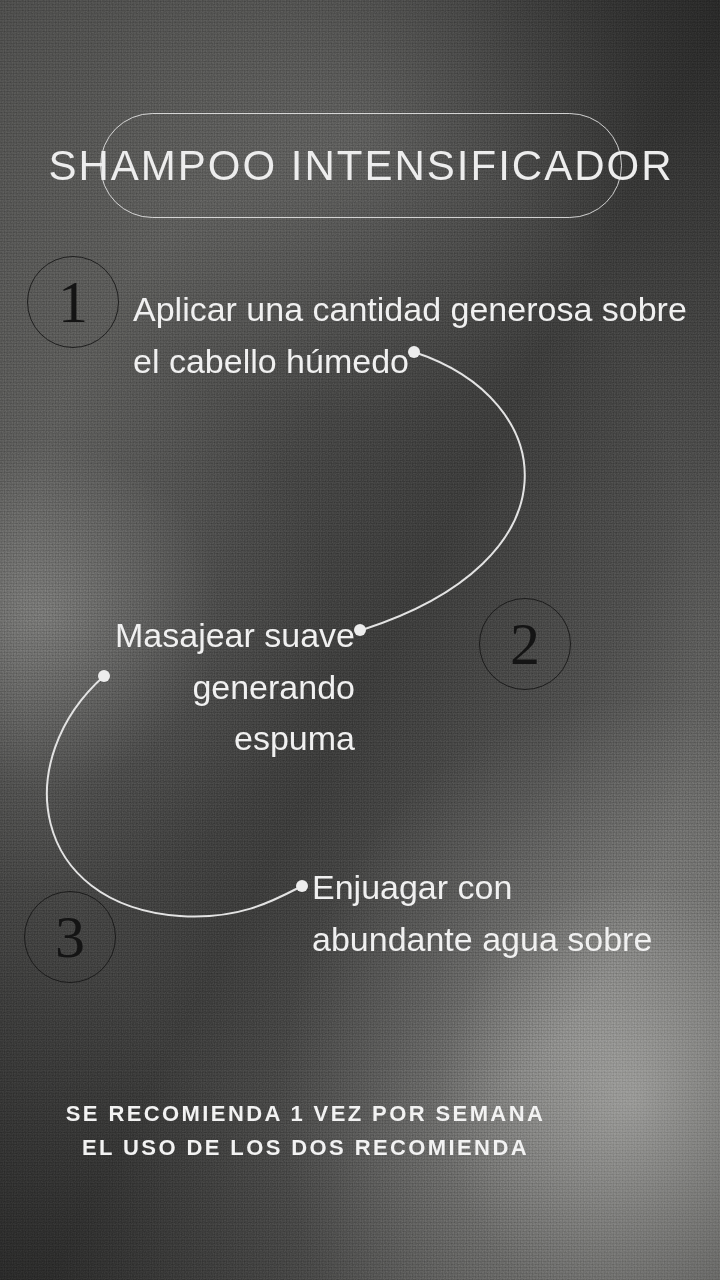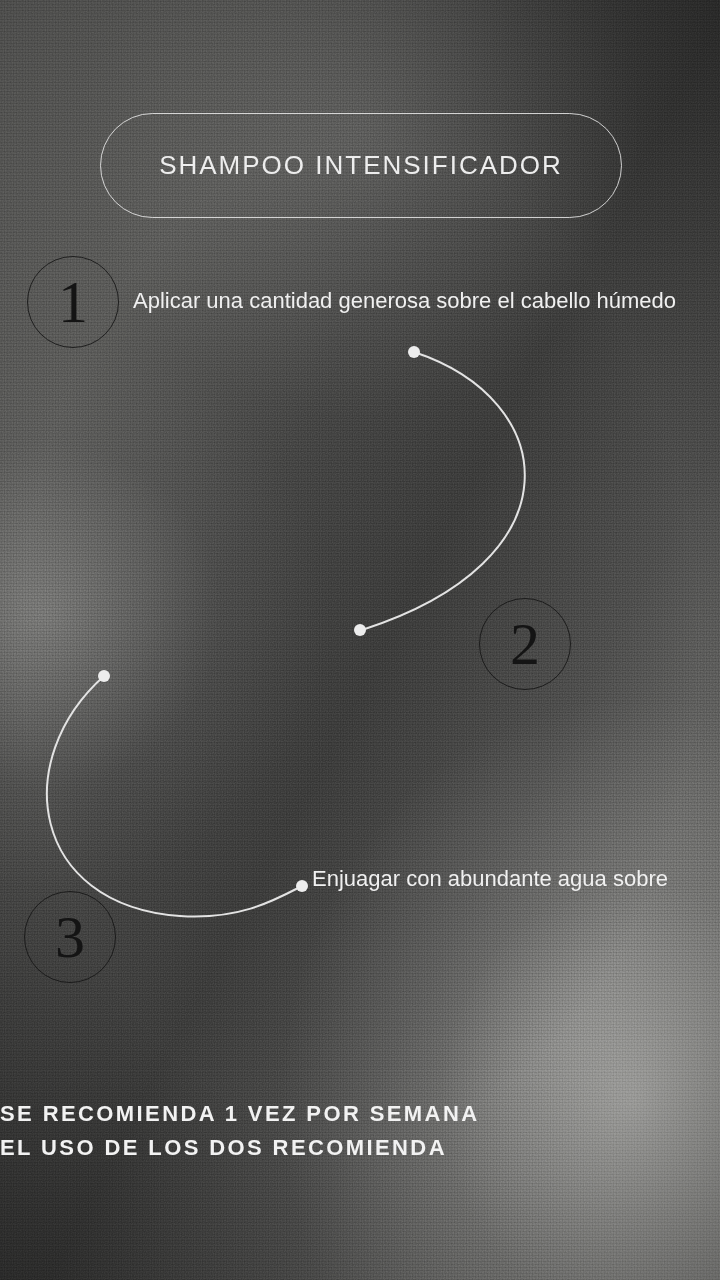--- a/index.html
+++ b/index.html
@@ -69,21 +69,21 @@
     border: 1.5px solid rgba(240,240,240,0.82);
     border-radius: 53px;
     box-sizing: border-box;
     display: flex;
     align-items: center;
     justify-content: center;
     z-index: 5;
   }
   #title-text {
     color: #ededed;
-    font-size: 26px;
+    font-size: 42px;
     letter-spacing: 2.0px;
     font-weight: 400;
     white-space: nowrap;
   }
 
   
   .step-circle {
     position: absolute;
     border-radius: 50%;
     border: 1.6px solid rgba(20,20,20,0.85);
@@ -96,21 +96,21 @@
     box-sizing: border-box;
   }
   #circle-1 { left: 27px;  top: 256px; width: 92px; height: 92px; font-size: 60px; }
   #circle-2 { left: 479px; top: 598px; width: 92px; height: 92px; font-size: 60px; }
   #circle-3 { left: 24px;  top: 891px; width: 92px; height: 92px; font-size: 60px; }
 
   
   .step-text {
     position: absolute;
     color: #f0f0f0;
-    font-size: 22px;
+    font-size: 34px;
     line-height: 1.52;
     z-index: 6;
   }
   #step-1-text { left: 133px; top: 284px; width: 580px; text-align: left; }
   #step-2-text { left: 80px;  top: 610px; width: 275px; text-align: right; }
   #step-3-text { left: 312px; top: 862px; width: 360px; text-align: left; }
 
   
   #connectors {
     position: absolute;
@@ -118,20 +118,21 @@
     width: 720px; height: 1280px;
     z-index: 4;
   }
 
   
   #footer {
     position: absolute;
     left: 0;
     top: 1097px;
     width: 611px;
+    text-align: center;
     z-index: 6;
   }
   .footer-line {
     color: #f2f2f2;
     font-size: 22px;
     font-weight: bold;
     letter-spacing: 2.4px;
     line-height: 1.55;
   }
 </style>
@@ -161,20 +162,21 @@
   </div>
 
   <div class="step-circle" id="circle-1">
     <span>1</span>
   </div>
   <div class="step-text" id="step-1-text">Aplicar una cantidad generosa sobre el cabello húmedo</div>
 
   <div class="step-circle" id="circle-2">
     <span>2</span>
   </div>
+  <div class="step-text" id="step-2-text">Masajear suave generando espuma</div>
 
   <div class="step-circle" id="circle-3">
     <span>3</span>
   </div>
   <div class="step-text" id="step-3-text">Enjuagar con abundante agua sobre</div>
 
   <div id="footer">
     <div class="footer-line">SE RECOMIENDA 1 VEZ POR SEMANA</div>
     <div class="footer-line">EL USO DE LOS DOS RECOMIENDA</div>
   </div>

